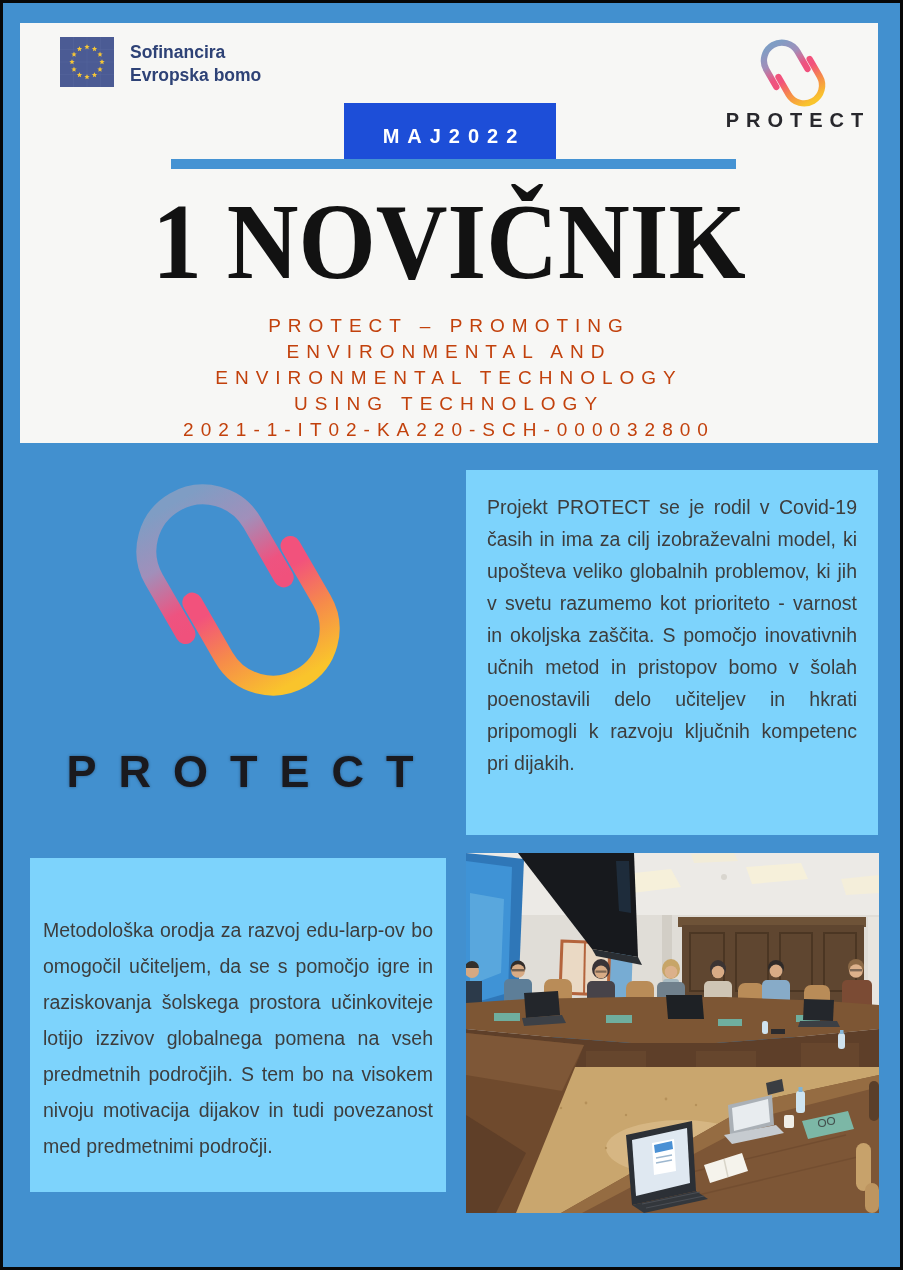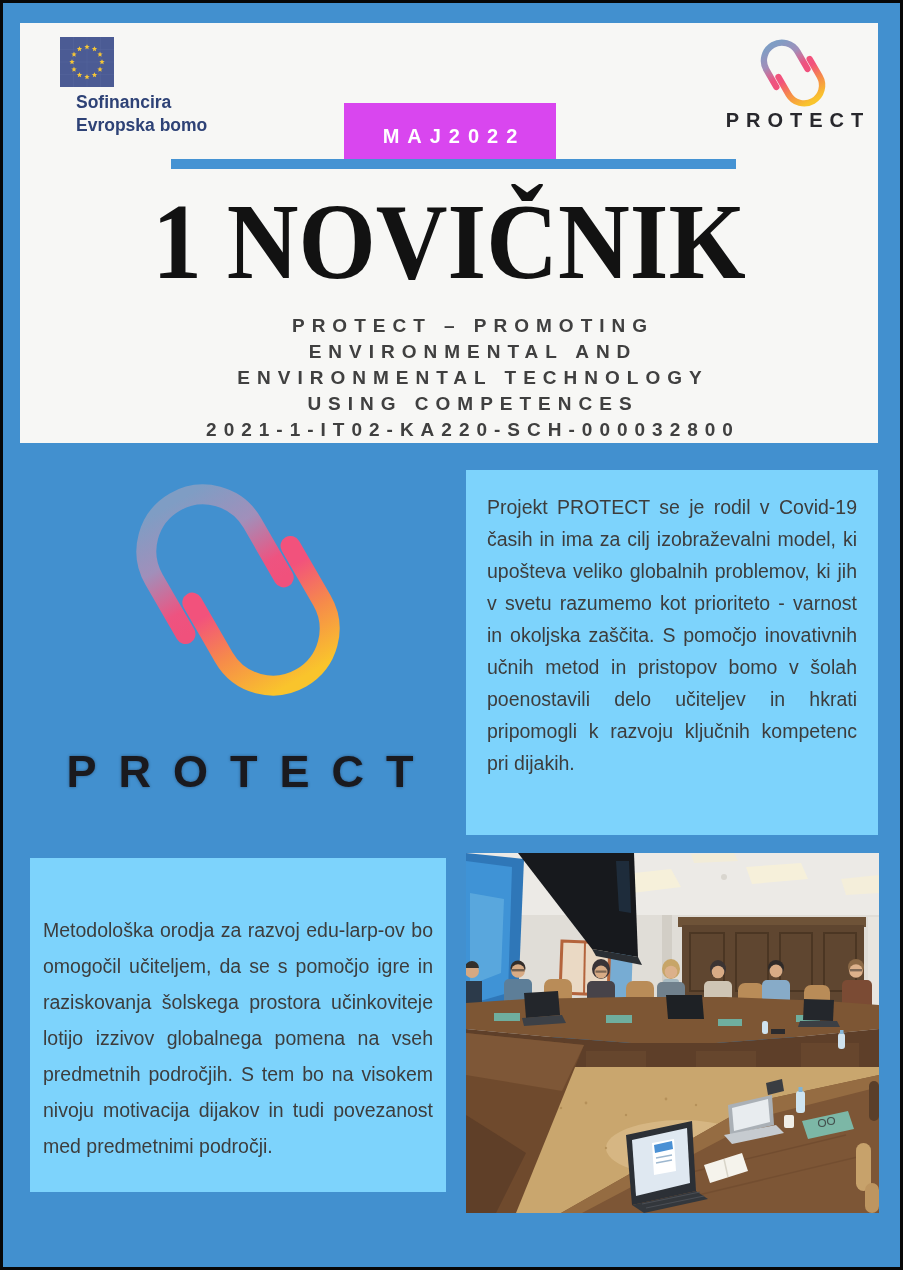--- a/index.html
+++ b/index.html
@@ -2,35 +2,35 @@
 <html><head>
 <meta charset="utf-8">
 <style>
   html,body{margin:0;padding:0;background:#222;}
   .page{position:relative;width:903px;height:1270px;background:#4290cf;overflow:hidden;
         font-family:"Liberation Sans",sans-serif;}
   .frame{position:absolute;inset:0;border:3px solid #070707;pointer-events:none;z-index:50;}
 
   
   .header-panel{position:absolute;left:20px;top:23px;width:858px;height:420px;background:#f7f7f5;}
-  .eu-block{position:absolute;left:40px;top:14px;display:flex;align-items:flex-start;flex-direction:column;}
+  .eu-block{position:absolute;left:40px;top:14px;display:flex;align-items:flex-start;}
   .eu-flag{display:block;}
   .eu-text{margin-left:16px;margin-top:4px;font-size:17.5px;font-weight:bold;color:#2e4276;line-height:23px;}
   .mini-logo{position:absolute;left:733px;top:10px;width:80px;height:80px;}
   .mini-logo-text{position:absolute;left:688px;top:86px;width:180px;text-align:center;
         font-size:20px;font-weight:bold;letter-spacing:7px;color:#28282d;}
-  .issue-badge{position:absolute;left:324px;top:80px;width:212px;height:66px;background:#d946ef;
+  .issue-badge{position:absolute;left:324px;top:80px;width:212px;height:66px;background:#1d4ed8;
         display:flex;align-items:center;justify-content:center;}
   .issue-badge span{font-size:20px;font-weight:bold;color:#ffffff;letter-spacing:8px;padding-left:8px;}
   .title-bar{position:absolute;left:151px;top:136px;width:565px;height:10px;background:#4593d3;}
   .newsletter-title{position:absolute;left:0;top:164px;width:858px;text-align:center;
         font-family:"Liberation Serif",serif;font-weight:bold;font-size:108px;line-height:110px;
         color:#121212;transform:scaleX(0.92);transform-origin:center;white-space:nowrap;}
   .subtitle{position:absolute;left:0;top:290px;width:858px;text-align:center;
-        font-size:19px;font-weight:bold;color:#404040;letter-spacing:7px;line-height:26px;padding-left:24px;}
+        font-size:19px;font-weight:normal;color:#c2410c;letter-spacing:7px;line-height:26px;}
 
   
   .brand-logo{position:absolute;left:112px;top:464px;width:252px;height:252px;}
   .brand-text{position:absolute;left:30px;top:746px;width:420px;text-align:center;
         font-size:45px;font-weight:bold;letter-spacing:22px;padding-left:11px;color:#1a1a1f;
         text-shadow:0 0 3px rgba(15,15,30,0.45);white-space:nowrap;}
 
   
   .text-box{position:absolute;background:#7dd3fc;color:#3d3d3d;
         text-align:justify;font-size:19.5px;}
@@ -108,21 +108,21 @@
       <span>MAJ2022</span>
     </div>
     <div class="title-bar"></div>
 
     <div class="newsletter-title">1 NOVIČNIK</div>
 
     <div class="subtitle">
       <div>PROTECT – PROMOTING</div>
       <div>ENVIRONMENTAL AND</div>
       <div>ENVIRONMENTAL TECHNOLOGY</div>
-      <div>USING COMPETENCES</div>
+      <div>USING TECHNOLOGY</div>
       <div>2021-1-IT02-KA220-SCH-000032800</div>
     </div>
   </div>
 
   <svg class="brand-logo" viewBox="0 0 120 120">
     <path d="M 0,0 L 0,-30 A 27,27 0 0 1 54,-30 L 54,0" fill="none" stroke="url(#gcool)" stroke-width="9.5" stroke-linecap="round" transform="translate(35,81) rotate(-30)"></path>
     <path d="M 0,0 L 0,-30 A 27,27 0 0 1 54,-30 L 54,0" fill="none" stroke="url(#gwarm)" stroke-width="9.5" stroke-linecap="round" transform="rotate(180,60,60) translate(35,81) rotate(-30)"></path>
   </svg>
   <div class="brand-text">PROTECT</div>
 

